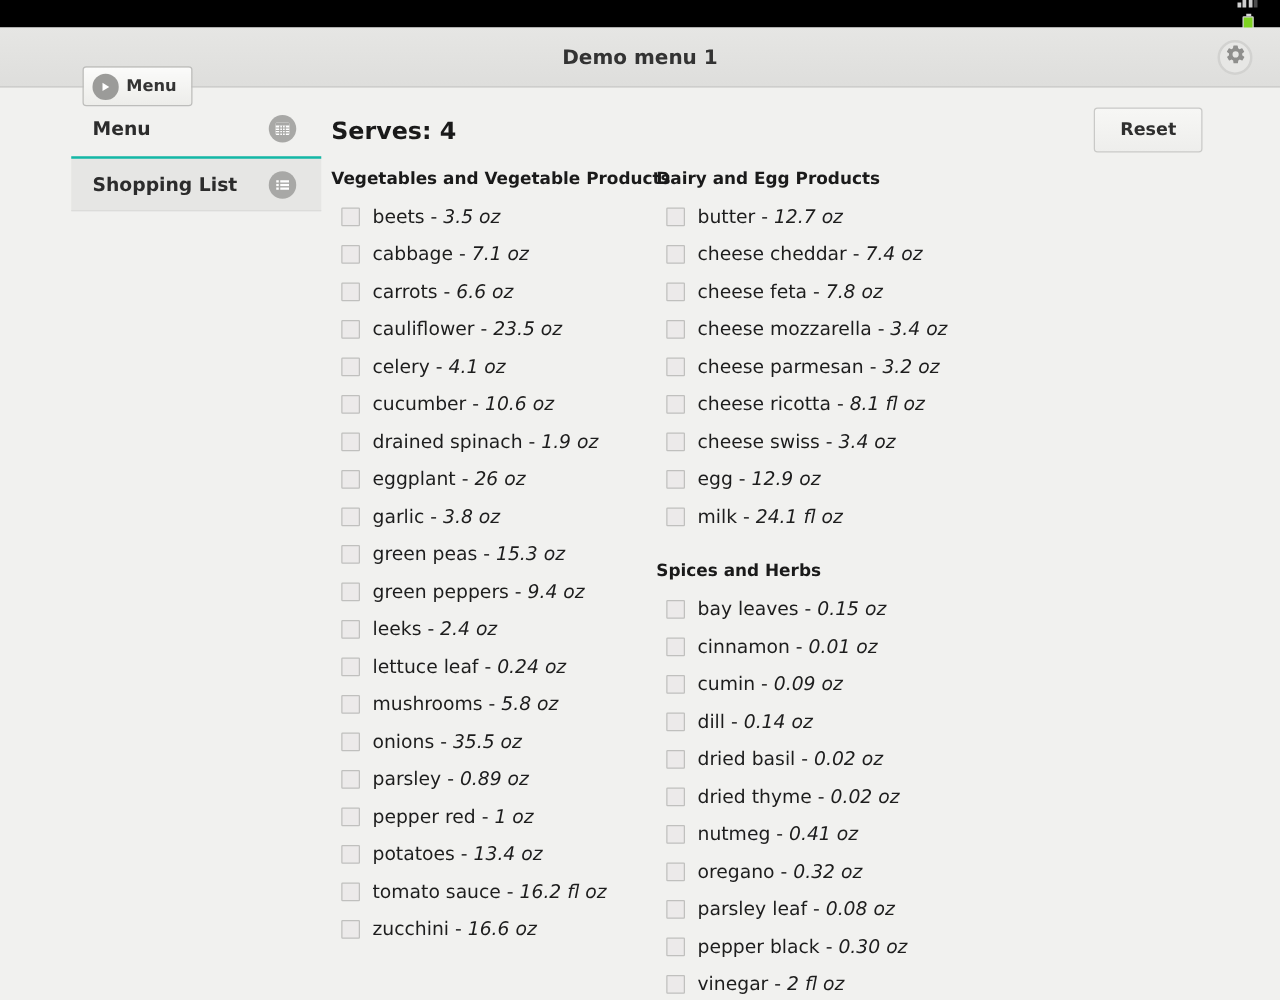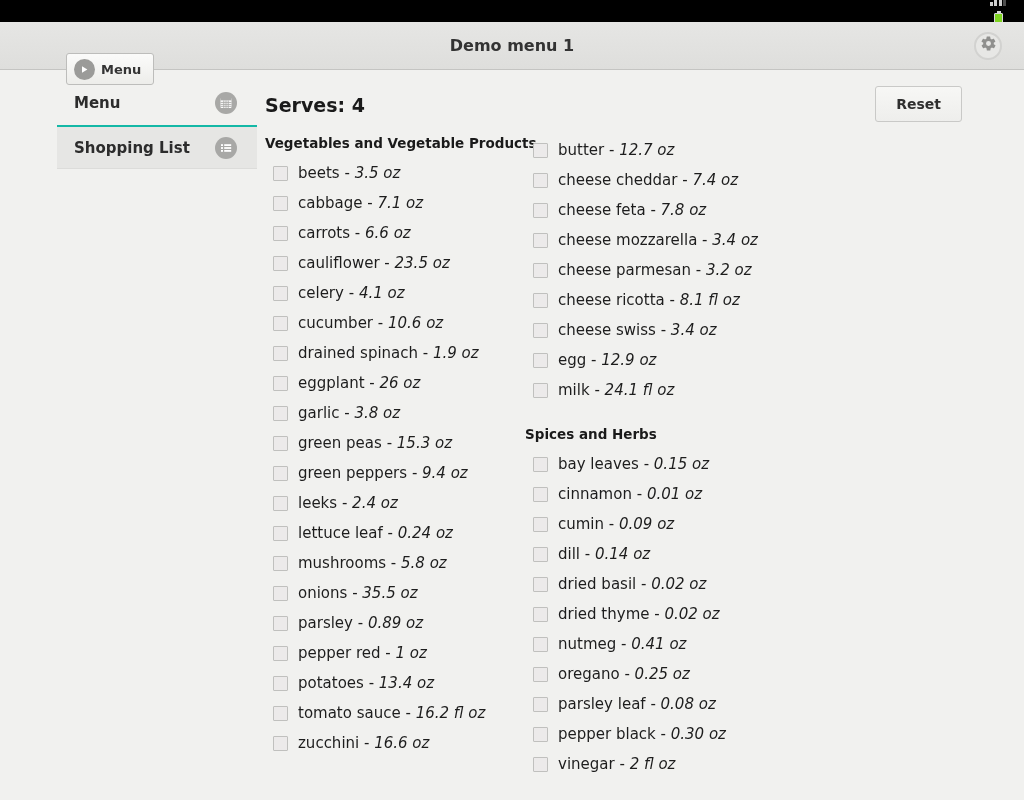--- a/index.html
+++ b/index.html
@@ -431,20 +431,21 @@
               <div class="item-row">
                 <span class="checkbox"></span>
                 <span class="item-text"><span>zucchini</span> - <span class="item-qty">16.6 oz</span></span>
               </div>
             </div>
         </div>
       </div>
 
       <div class="col">
         <div class="group">
+          <div class="group-title">Dairy and Egg Products</div>
           <div id="dairy-items">
               <div class="item-row">
                 <span class="checkbox"></span>
                 <span class="item-text"><span>butter</span> - <span class="item-qty">12.7 oz</span></span>
               </div>
               <div class="item-row">
                 <span class="checkbox"></span>
                 <span class="item-text"><span>cheese cheddar</span> - <span class="item-qty">7.4 oz</span></span>
               </div>
               <div class="item-row">
@@ -503,21 +504,21 @@
               <div class="item-row">
                 <span class="checkbox"></span>
                 <span class="item-text"><span>dried thyme</span> - <span class="item-qty">0.02 oz</span></span>
               </div>
               <div class="item-row">
                 <span class="checkbox"></span>
                 <span class="item-text"><span>nutmeg</span> - <span class="item-qty">0.41 oz</span></span>
               </div>
               <div class="item-row">
                 <span class="checkbox"></span>
-                <span class="item-text"><span>oregano</span> - <span class="item-qty">0.25 oz</span></span>
+                <span class="item-text"><span>oregano</span> - <span class="item-qty">0.32 oz</span></span>
               </div>
               <div class="item-row">
                 <span class="checkbox"></span>
                 <span class="item-text"><span>parsley leaf</span> - <span class="item-qty">0.08 oz</span></span>
               </div>
               <div class="item-row">
                 <span class="checkbox"></span>
                 <span class="item-text"><span>pepper black</span> - <span class="item-qty">0.30 oz</span></span>
               </div>
               <div class="item-row">

